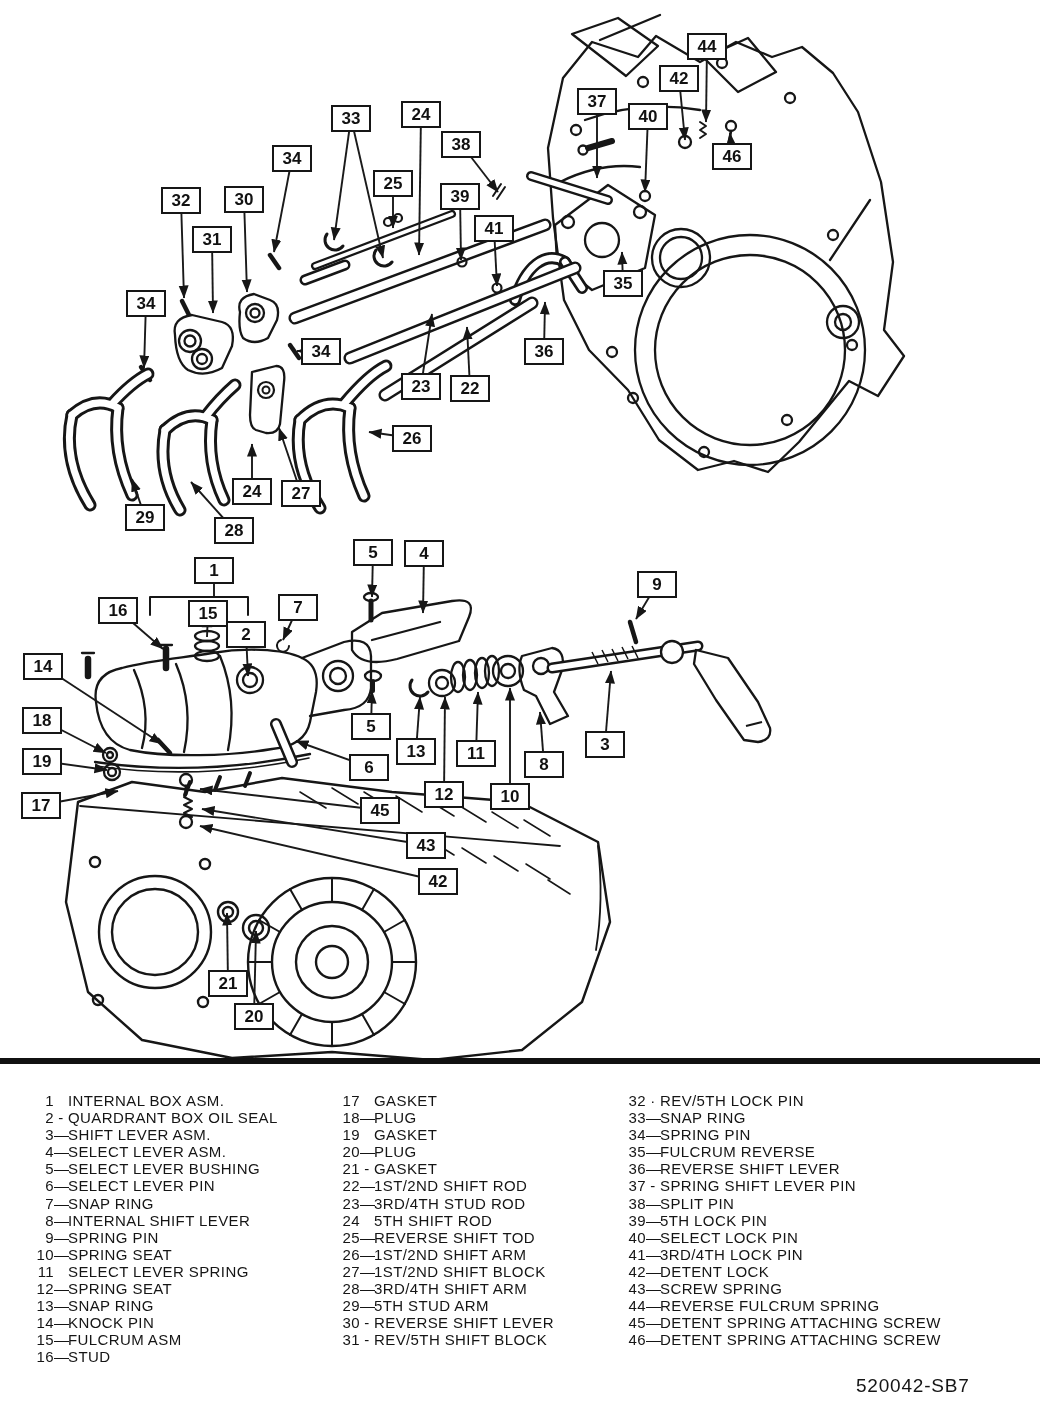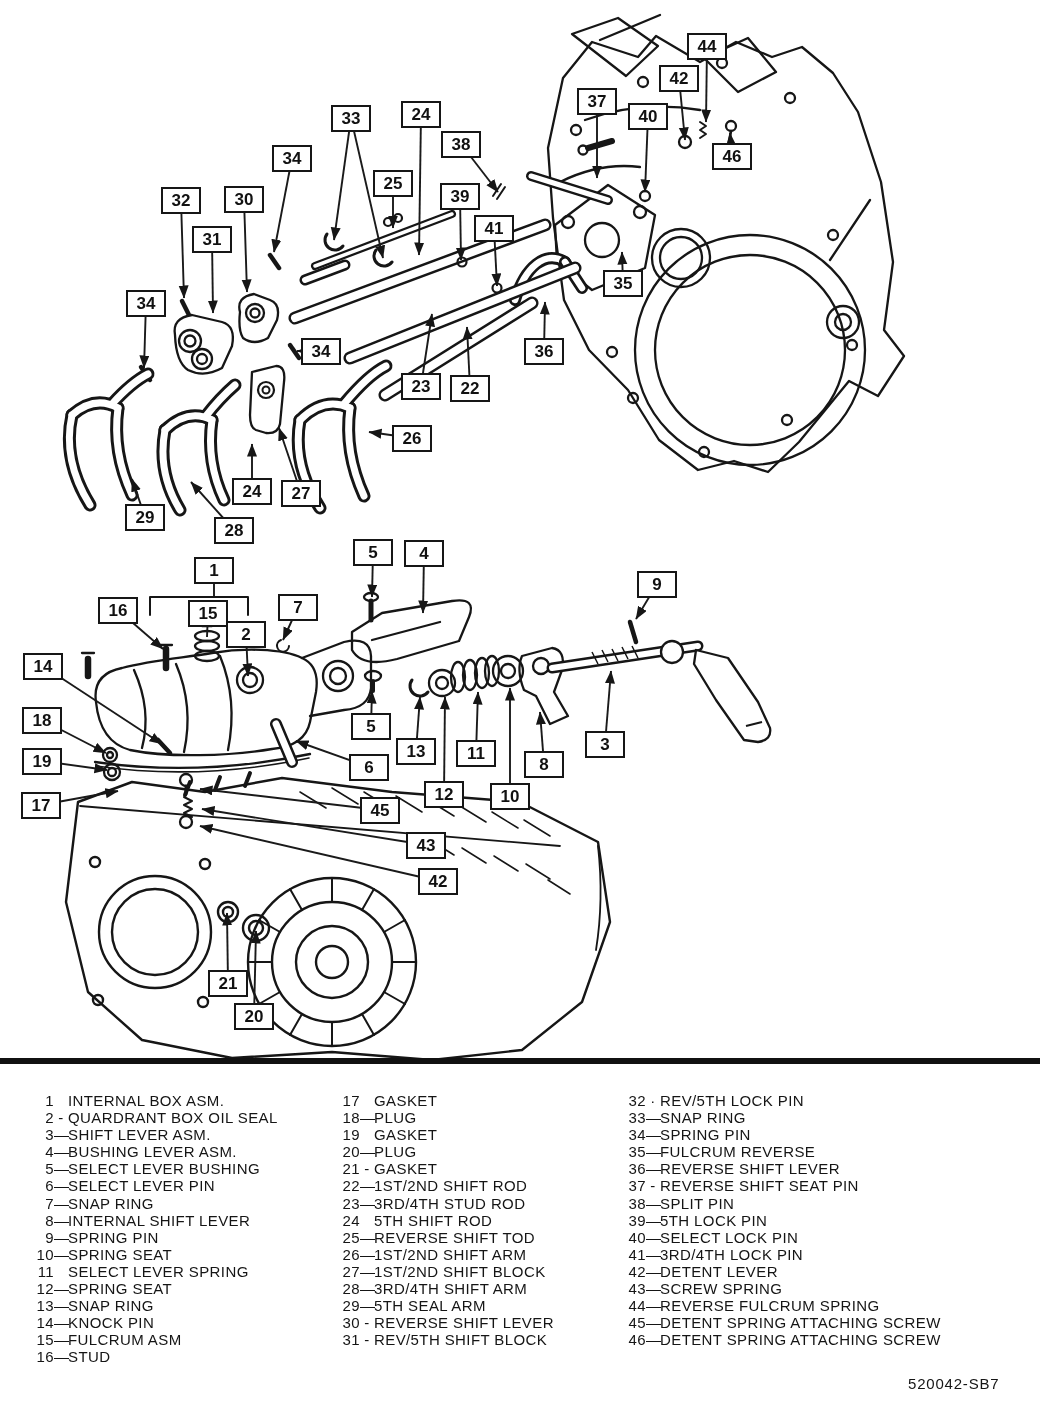--- a/index.html
+++ b/index.html
@@ -13,21 +13,21 @@
            font-weight:bold;font-size:17px;line-height:1;color:#111;}
   .divider{position:absolute;left:0;top:1058px;width:1040px;height:6px;background:#111;}
   .plist{position:absolute;top:1092px;font-size:15px;letter-spacing:0.4px;font-weight:500;}
   .part-row{display:flex;height:17.1px;align-items:baseline;white-space:nowrap;}
   .pn{width:24px;text-align:right;flex:0 0 auto;}
   .ps{width:14px;text-align:center;flex:0 0 auto;}
   .pt{flex:0 0 auto;}
   #col1{left:30px;}
   #col2{left:336px;}
   #col3{left:622px;}
-  .figure-code{position:absolute;left:908px;top:1375px;font-size:15px;letter-spacing:0.8px;}
+  .figure-code{position:absolute;left:856px;top:1375px;font-size:19px;letter-spacing:0.8px;}
 </style>
 </head>
 <body>
 
 <div id="page">
 
   <svg id="art" width="1040" height="1408" xmlns="http://www.w3.org/2000/svg">
     <defs>
       <marker id="arw" markerUnits="userSpaceOnUse" markerWidth="14" markerHeight="11" refX="12.5" refY="5" orient="auto">
         <path d="M0,0 L13,5 L0,10 Z" fill="#161616"></path>
@@ -371,21 +371,21 @@
         <span class="pt">QUARDRANT BOX OIL SEAL</span>
       </div>
       <div class="part-row">
         <span class="pn">3</span>
         <span class="ps">—</span>
         <span class="pt">SHIFT LEVER ASM.</span>
       </div>
       <div class="part-row">
         <span class="pn">4</span>
         <span class="ps">—</span>
-        <span class="pt">BUSHING LEVER ASM.</span>
+        <span class="pt">SELECT LEVER ASM.</span>
       </div>
       <div class="part-row">
         <span class="pn">5</span>
         <span class="ps">—</span>
         <span class="pt">SELECT LEVER BUSHING</span>
       </div>
       <div class="part-row">
         <span class="pn">6</span>
         <span class="ps">—</span>
         <span class="pt">SELECT LEVER PIN</span>
@@ -498,21 +498,21 @@
         <span class="pt">1ST/2ND SHIFT BLOCK</span>
       </div>
       <div class="part-row">
         <span class="pn">28</span>
         <span class="ps">—</span>
         <span class="pt">3RD/4TH SHIFT ARM</span>
       </div>
       <div class="part-row">
         <span class="pn">29</span>
         <span class="ps">—</span>
-        <span class="pt">5TH SEAL ARM</span>
+        <span class="pt">5TH STUD ARM</span>
       </div>
       <div class="part-row">
         <span class="pn">30</span>
         <span class="ps">-</span>
         <span class="pt">REVERSE SHIFT LEVER</span>
       </div>
       <div class="part-row">
         <span class="pn">31</span>
         <span class="ps">-</span>
         <span class="pt">REV/5TH SHIFT BLOCK</span>
@@ -540,21 +540,21 @@
         <span class="pt">FULCRUM REVERSE</span>
       </div>
       <div class="part-row">
         <span class="pn">36</span>
         <span class="ps">—</span>
         <span class="pt">REVERSE SHIFT LEVER</span>
       </div>
       <div class="part-row">
         <span class="pn">37</span>
         <span class="ps">-</span>
-        <span class="pt">REVERSE SHIFT SEAT PIN</span>
+        <span class="pt">SPRING SHIFT LEVER PIN</span>
       </div>
       <div class="part-row">
         <span class="pn">38</span>
         <span class="ps">—</span>
         <span class="pt">SPLIT PIN</span>
       </div>
       <div class="part-row">
         <span class="pn">39</span>
         <span class="ps">—</span>
         <span class="pt">5TH LOCK PIN</span>
@@ -565,21 +565,21 @@
         <span class="pt">SELECT LOCK PIN</span>
       </div>
       <div class="part-row">
         <span class="pn">41</span>
         <span class="ps">—</span>
         <span class="pt">3RD/4TH LOCK PIN</span>
       </div>
       <div class="part-row">
         <span class="pn">42</span>
         <span class="ps">—</span>
-        <span class="pt">DETENT LEVER</span>
+        <span class="pt">DETENT LOCK</span>
       </div>
       <div class="part-row">
         <span class="pn">43</span>
         <span class="ps">—</span>
         <span class="pt">SCREW SPRING</span>
       </div>
       <div class="part-row">
         <span class="pn">44</span>
         <span class="ps">—</span>
         <span class="pt">REVERSE FULCRUM SPRING</span>

